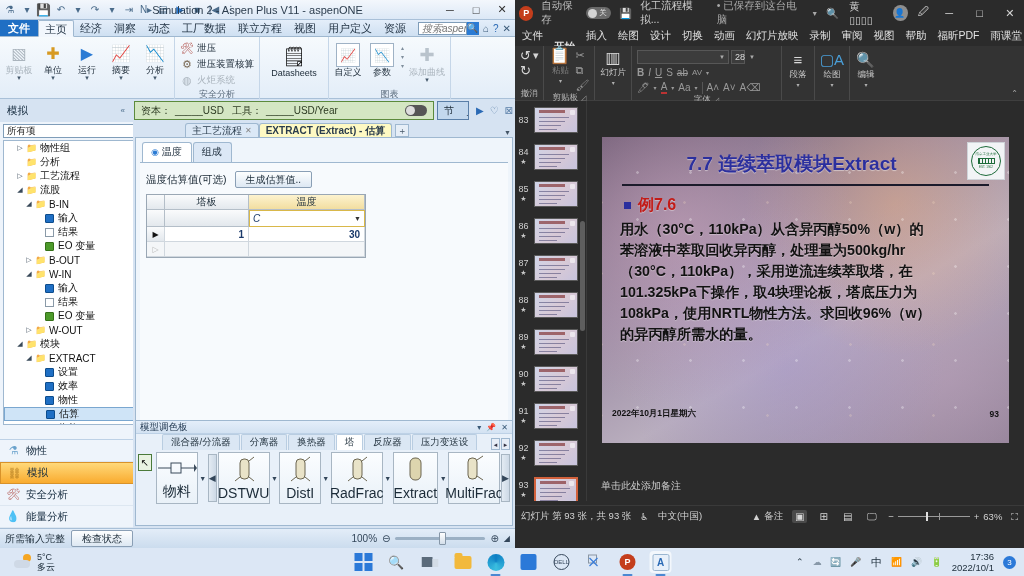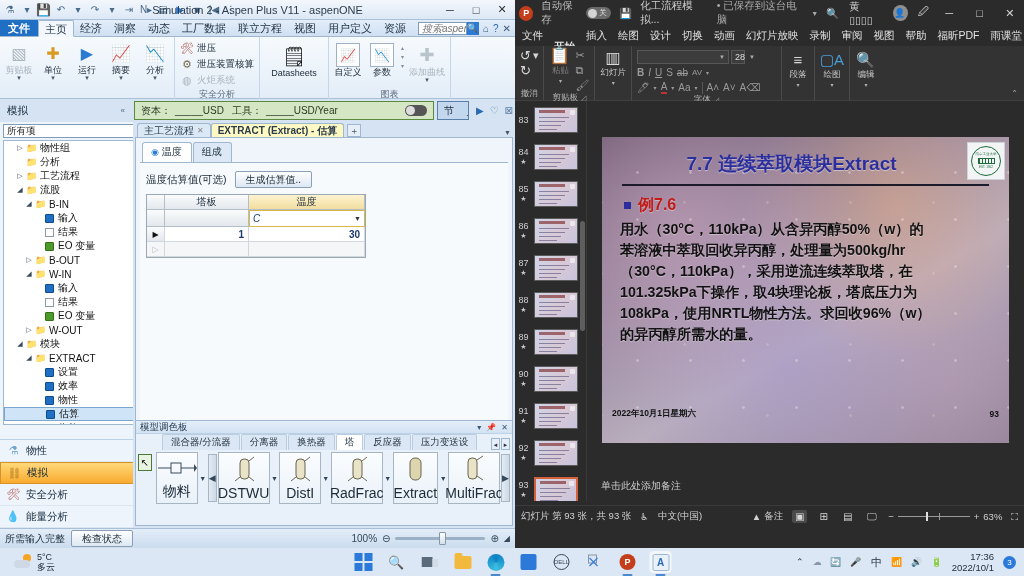--- a/index.html
+++ b/index.html
@@ -71,21 +71,21 @@
   .tscroll .ar { position:absolute; left:0; width:9px; height:10px; text-align:center; font-size:6px; color:#3a4a5a; line-height:10px; background:#e3ebf3; }
 
   .nav-sections { border-top:1px solid #bdd1e6; }
   .nsec { height:22px; display:flex; align-items:center; gap:5px; padding-left:6px; font-size:10.5px; color:#12283c; border-bottom:1px solid #dde7f1; }
   .nsec.active { background:linear-gradient(#ffd97a,#f9ab2f); border:1px solid #d8922a; }
   .nsec-ico { width:15px; height:15px; display:flex; align-items:center; justify-content:center; font-size:11px; }
   .nav-collapse { height:12px; text-align:right; padding-right:6px; font-size:7px; color:#3a4a5a; }
 
   
   .asp-content { position:absolute; left:133px; right:0; top:0; bottom:0; background:#d6e3f2; }
-  .doc-tabs { height:15px; display:flex; align-items:flex-end; padding-left:4px; font-size:10px; position:relative; }
+  .doc-tabs { height:15px; display:flex; align-items:flex-end; padding-left:4px; font-size:10px; position:relative;margin-left:48px; }
   .doc-tab { display:flex; align-items:center; gap:3px; padding:0 6px; height:14px; border:1px solid #9fb8d0; border-bottom:none; background:#dbe8f6; color:#2a3c4d; border-radius:3px 3px 0 0; }
   .doc-tab.active { background:#fef9c3; font-weight:bold;flex-direction:column; }
   .doc-tab .x { font-size:8px; color:#888; }
   .doc-plus { width:14px; height:13px; border:1px solid #9fb8d0; background:#e6eef7; text-align:center; font-size:9px; color:#456; margin-left:3px; }
   .doc-tabs .downarr { position:absolute; right:4px; bottom:1px; font-size:7px; color:#456; }
 
   .form-area { position:absolute; left:2px; right:2px; top:15px; bottom:105px; background:#eff5fb; border:1px solid #9fb8d0; }
   .form-tabs { display:flex; gap:1px; padding:4px 6px 0 6px; font-size:10px; }
   .ftab { padding:2px 9px 3px 8px; border:1px solid #9fb8d0; border-bottom:none; background:#dce8f6; color:#20303f; border-radius:3px 3px 0 0; display:flex; align-items:center; gap:3px; }
   .ftab.active { background:#fff; font-weight:normal; }

